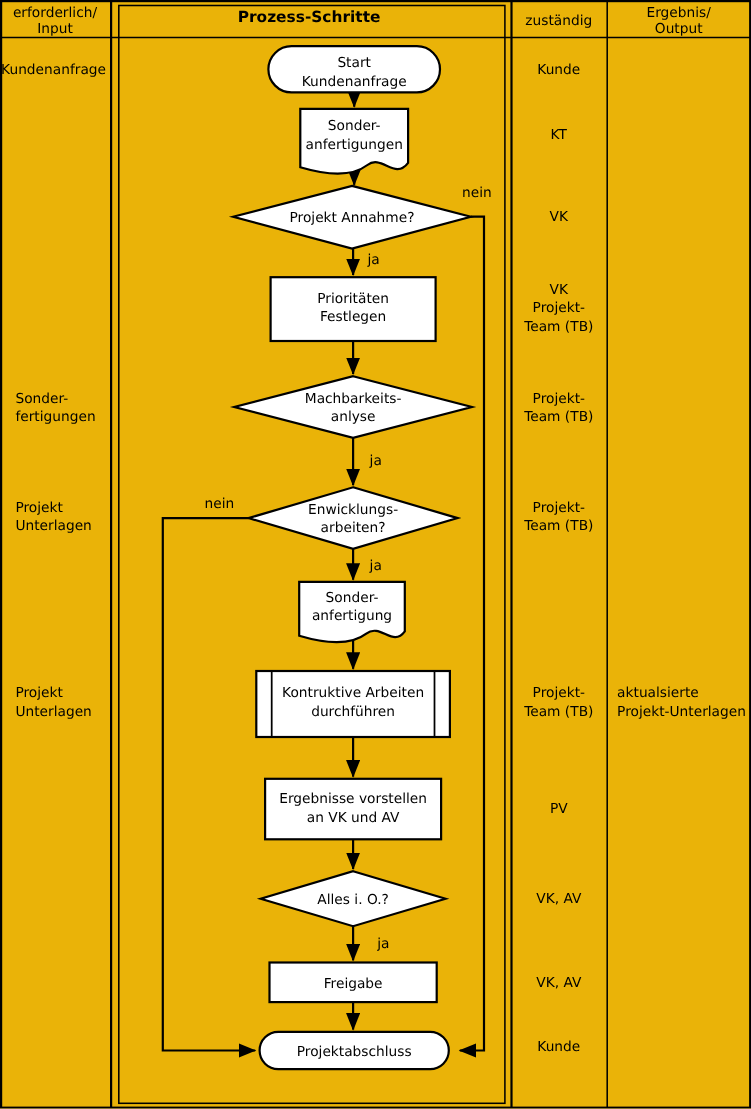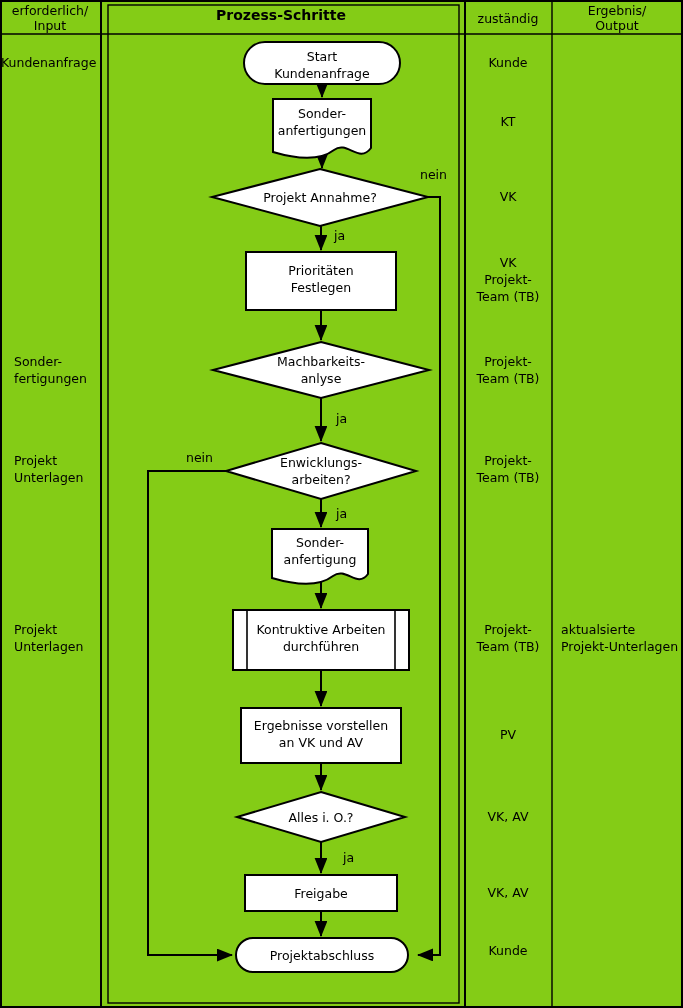--- a/index.html
+++ b/index.html
@@ -7,21 +7,21 @@
     padding: 0;
     background: #ffffff;
   }
   body {
     font-family: "DejaVu Sans", sans-serif;
   }
   #page {
     position: relative;
     width: 683px;
     height: 1008px;
-    background: #84cc16;
+    background: #eab308;
     overflow: hidden;
   }
   #flow-svg {
     position: absolute;
     top: 0;
     left: 0;
     width: 683px;
     height: 1008px;
   }
   .shape-stroke {

